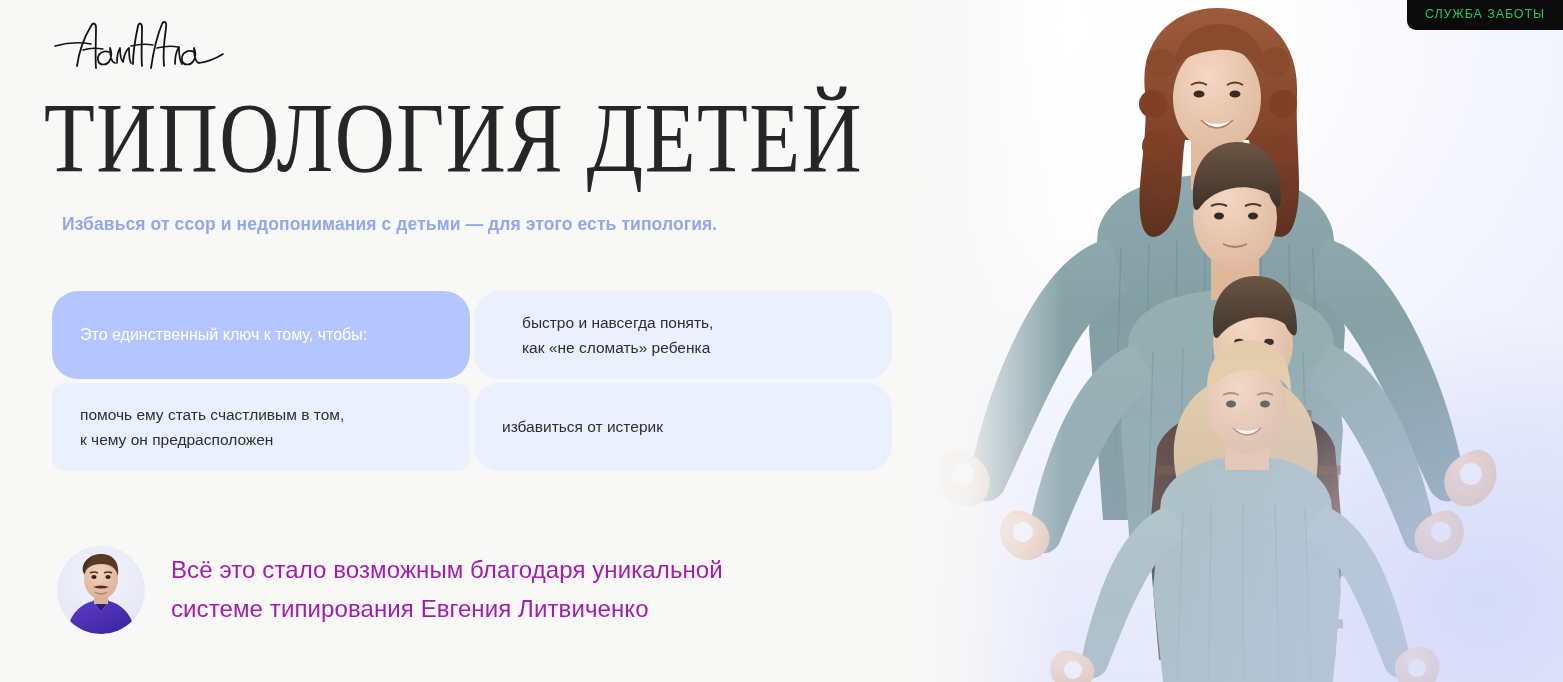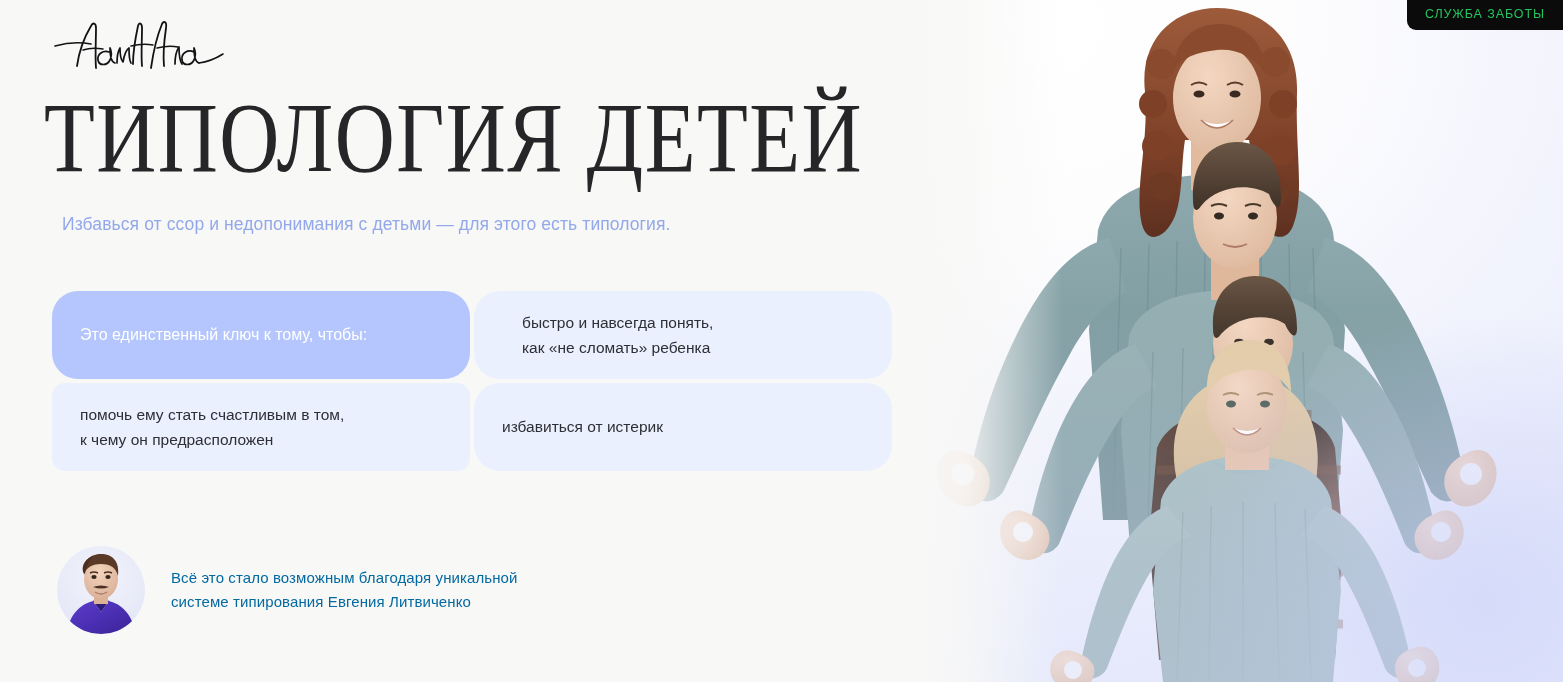--- a/index.html
+++ b/index.html
@@ -109,21 +109,21 @@
     transform: scaleY(1.18) scaleX(0.99);
     transform-origin: left top;
     z-index: 20;
   }
 
   .subhead {
     position: absolute;
     left: 62px;
     top: 214px;
     font-size: 17.5px;
-    font-weight: 400;
+    font-weight: 700;
     letter-spacing: .1px;
     color: #93a8ea;
     white-space: nowrap;
     z-index: 20;
   }
 
   
   .cards {
     position: absolute;
     left: 52px;
@@ -195,23 +195,23 @@
     width: 88px;
     height: 88px;
     border-radius: 50%;
     overflow: hidden;
     background: #eceefa;
     flex: 0 0 88px;
     position: relative;
   }
 
   .author-text {
-    font-size: 15px;
+    font-size: 24px;
     line-height: 1.62;
-    color: #0369a1;
+    color: #a21caf;
     white-space: pre-line;
     letter-spacing: .1px;
   }
 
 </style>
 </head>
 <body>
 
 <div class="page">
 

